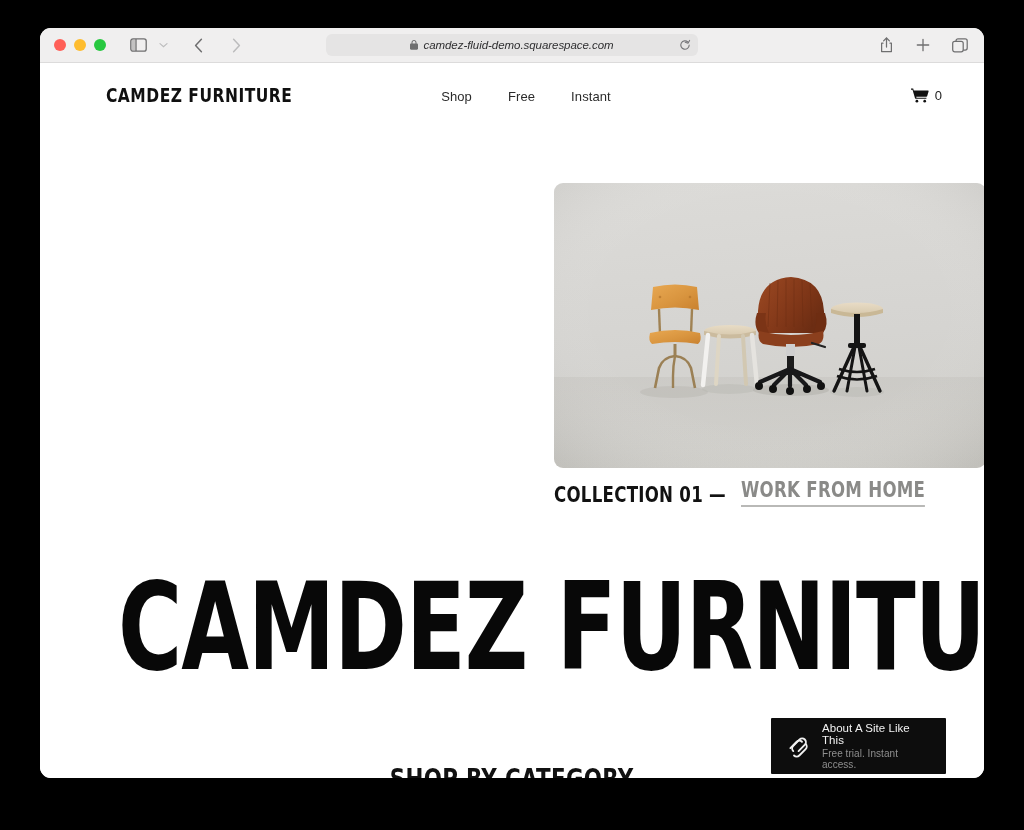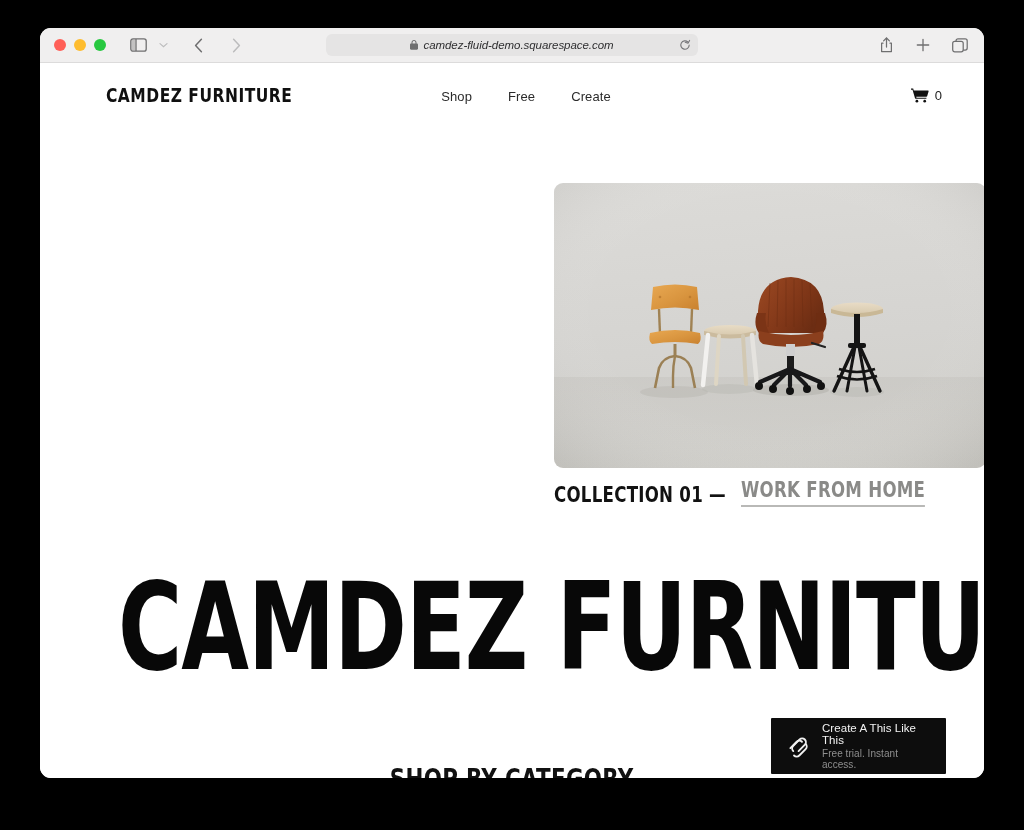--- a/index.html
+++ b/index.html
@@ -250,21 +250,21 @@
   </div>
 
   <div class="page">
 
     <div class="site-header">
       <div class="brand">CAMDEZ FURNITURE</div>
 
       <nav class="nav">
         <a href="#">Shop</a>
         <a href="#">Free</a>
-        <a href="#">Create</a>
+        <a href="#">Instant</a>
       </nav>
 
       <div class="cart">
         <span style="display:flex;">
           <svg width="18" height="15" viewBox="0 0 18 15" fill="#121212">
             <path d="M0 0.6h2.2l0.55 1.9h14.1c0.5 0 0.85 0.45 0.72 0.93l-1.35 4.6c-0.11 0.38-0.46 0.64-0.86 0.64H5.2l0.3 1.05h9.9v1.1H4.85c-0.38 0-0.71-0.25-0.82-0.61L1.5 1.7H0z"></path>
             <circle cx="5.9" cy="13.2" r="1.35"></circle>
             <circle cx="13.7" cy="13.2" r="1.35"></circle>
           </svg>
         </span>
@@ -392,19 +392,19 @@
 
     <div class="badge">
       <span style="display:flex;">
         <svg width="26" height="26" viewBox="0 0 32 32" fill="none" stroke="#f0f0f0" stroke-width="2.3" stroke-linecap="round">
           <path d="M6.6 18.6 L14.4 10.8 a4.6 4.6 0 0 1 6.5 0"></path>
           <path d="M10.2 22.2 a4.6 4.6 0 0 1 0 -6.5 L18 7.9 a4.6 4.6 0 0 1 6.5 6.5 L16.7 22.2"></path>
           <path d="M25.4 13.4 a4.6 4.6 0 0 1 0 6.5 L17.6 27.7 a4.6 4.6 0 0 1 -6.5 0"></path>
         </svg>
       </span>
       <span class="badge-text">
-        <span class="badge-title">Create A This Like This</span>
+        <span class="badge-title">About A Site Like This</span>
         <span class="badge-sub">Free trial. Instant access.</span>
       </span>
     </div>
 
   </div>
 </div>
 
 </body></html>

